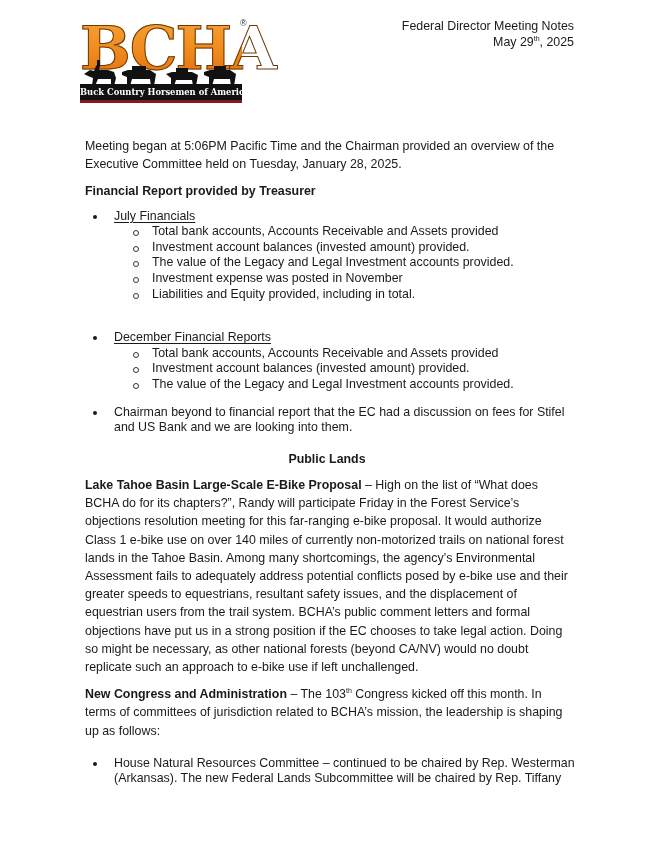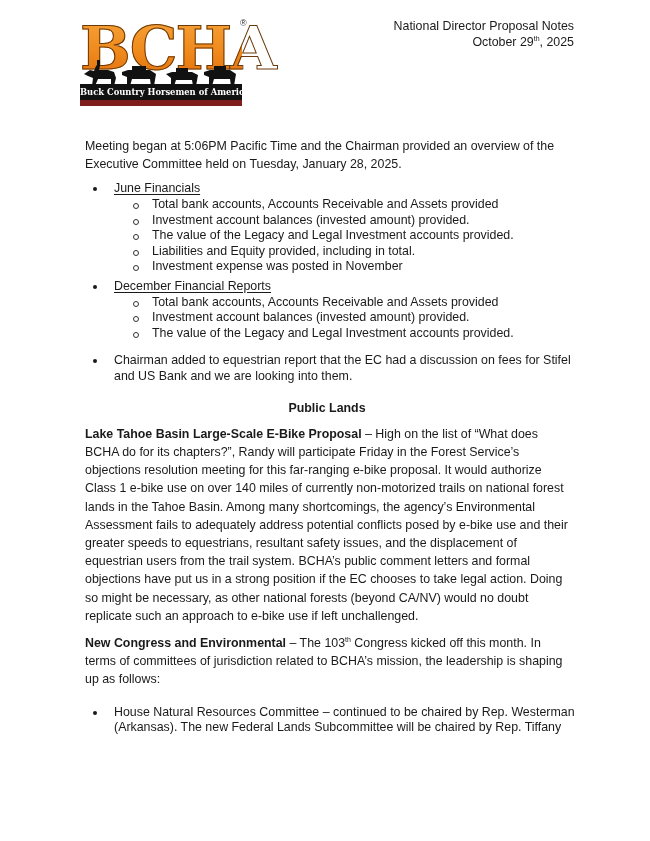--- a/index.html
+++ b/index.html
@@ -18,21 +18,21 @@
       font-family: "DejaVu Serif", serif; font-weight: bold; font-size: 60px;
       line-height: 64px; letter-spacing: -2px;
       background: linear-gradient(180deg, #f6a33a 0%, #f08a1c 55%, #e0700f 100%);
       -webkit-background-clip: text; background-clip: text; color: transparent;
       -webkit-text-stroke: 1px #6b3a0a;
     }
     .logo-reg { position: absolute; left: 160px; top: 2px; font-size: 9px; color: #333; }
     .logo-silhouette { position: absolute; left: 0; top: 44px; width: 162px; height: 28px; }
     .logo-banner {
       position: absolute; left: 0; top: 68px; width: 162px; height: 16px;
-      background: #111; border-bottom: 6px solid #7f1d1d;
+      background: #111; border-bottom: 3px solid #7f1d1d;
       color: #ffffff; font-family: "DejaVu Serif", serif; font-weight: bold;
       font-size: 8.4px; line-height: 16px; text-align: center; white-space: nowrap;
     }
 
     
     .header-right {
       position: absolute; right: 76px; top: 18px; text-align: right;
       font-size: 12.4px; line-height: 16px;
     }
     .header-right sup { font-size: 7px; vertical-align: 5px; line-height: 0; }
@@ -80,52 +80,53 @@
         <path d="M124 12 L130 10 L150 10 L156 14 L154 26 L151 26 L150 19 L134 19 L132 26 L129 26 L129 17 L124 15 Z"></path>
         <rect x="134" y="6" width="12" height="5"></rect>
         <rect x="0" y="25" width="162" height="3"></rect>
       </g>
     </svg>
     <span class="logo-reg">®</span>
     <div class="logo-banner">Buck Country Horsemen of America</div>
   </div>
 
   <div class="header-right">
-    <div>National Director Proposal Notes</div>
-    <div><span>October 29</span><sup>th</sup><span>, 2025</span></div>
+    <div>Federal Director Meeting Notes</div>
+    <div><span>May 29</span><sup>th</sup><span>, 2025</span></div>
   </div>
 
   <div class="content">
     <p>Meeting began at 5:06PM Pacific Time and the Chairman provided an overview of the Executive Committee held on Tuesday, January 28, 2025.</p>
 
+    <p class="gap"><b>Financial Report provided by Treasurer</b></p>
 
     <ul class="lvl1" style="margin-top:7px;">
       <li>
-        <span class="u">June Financials</span>
+        <span class="u">July Financials</span>
         <ul class="lvl2">
           <li>Total bank accounts, Accounts Receivable and Assets provided</li>
           <li>Investment account balances (invested amount) provided.</li>
           <li>The value of the Legacy and Legal Investment accounts provided.</li>
+          <li>Investment expense was posted in November</li>
           <li>Liabilities and Equity provided, including in total.</li>
-          <li>Investment expense was posted in November</li>
         </ul>
       </li>
-      <li style="margin-top:4px;">
+      <li style="margin-top:28px;">
         <span class="u">December Financial Reports</span>
         <ul class="lvl2">
           <li>Total bank accounts, Accounts Receivable and Assets provided</li>
           <li>Investment account balances (invested amount) provided.</li>
           <li>The value of the Legacy and Legal Investment accounts provided.</li>
         </ul>
       </li>
-      <li style="margin-top:12px;">Chairman added to equestrian report that the EC had a discussion on fees for Stifel and US Bank and we are looking into them.</li>
+      <li style="margin-top:12px;">Chairman beyond to financial report that the EC had a discussion on fees for Stifel and US Bank and we are looking into them.</li>
     </ul>
 
     <p style="margin-top:14px;text-align:center;"><b>Public Lands</b></p>
     <p><b>Lake Tahoe Basin Large-Scale E-Bike Proposal</b><span> – High on the list of “What does BCHA do for its chapters?”, Randy will participate Friday in the Forest Service’s objections resolution meeting for this far-ranging e-bike proposal. It would authorize Class 1 e-bike use on over 140 miles of currently non-motorized trails on national forest lands in the Tahoe Basin. Among many shortcomings, the agency’s Environmental Assessment fails to adequately address potential conflicts posed by e-bike use and their greater speeds to equestrians, resultant safety issues, and the displacement of equestrian users from the trail system. BCHA’s public comment letters and formal objections have put us in a strong position if the EC chooses to take legal action. Doing so might be necessary, as other national forests (beyond CA/NV) would no doubt replicate such an approach to e-bike use if left unchallenged.</span></p>
 
-    <p class="gap"><b>New Congress and Environmental</b><span> – The 103</span><sup>th</sup><span> Congress kicked off this month. In terms of committees of jurisdiction related to BCHA’s mission, the leadership is shaping up as follows:</span></p>
+    <p class="gap"><b>New Congress and Administration</b><span> – The 103</span><sup>th</sup><span> Congress kicked off this month. In terms of committees of jurisdiction related to BCHA’s mission, the leadership is shaping up as follows:</span></p>
 
     <ul class="lvl1" style="margin-top:16px;">
       <li>House Natural Resources Committee – continued to be chaired by Rep. Westerman (Arkansas). The new Federal Lands Subcommittee will be chaired by Rep. Tiffany</li>
     </ul>
   </div>
 </div>
 
 </body></html>

